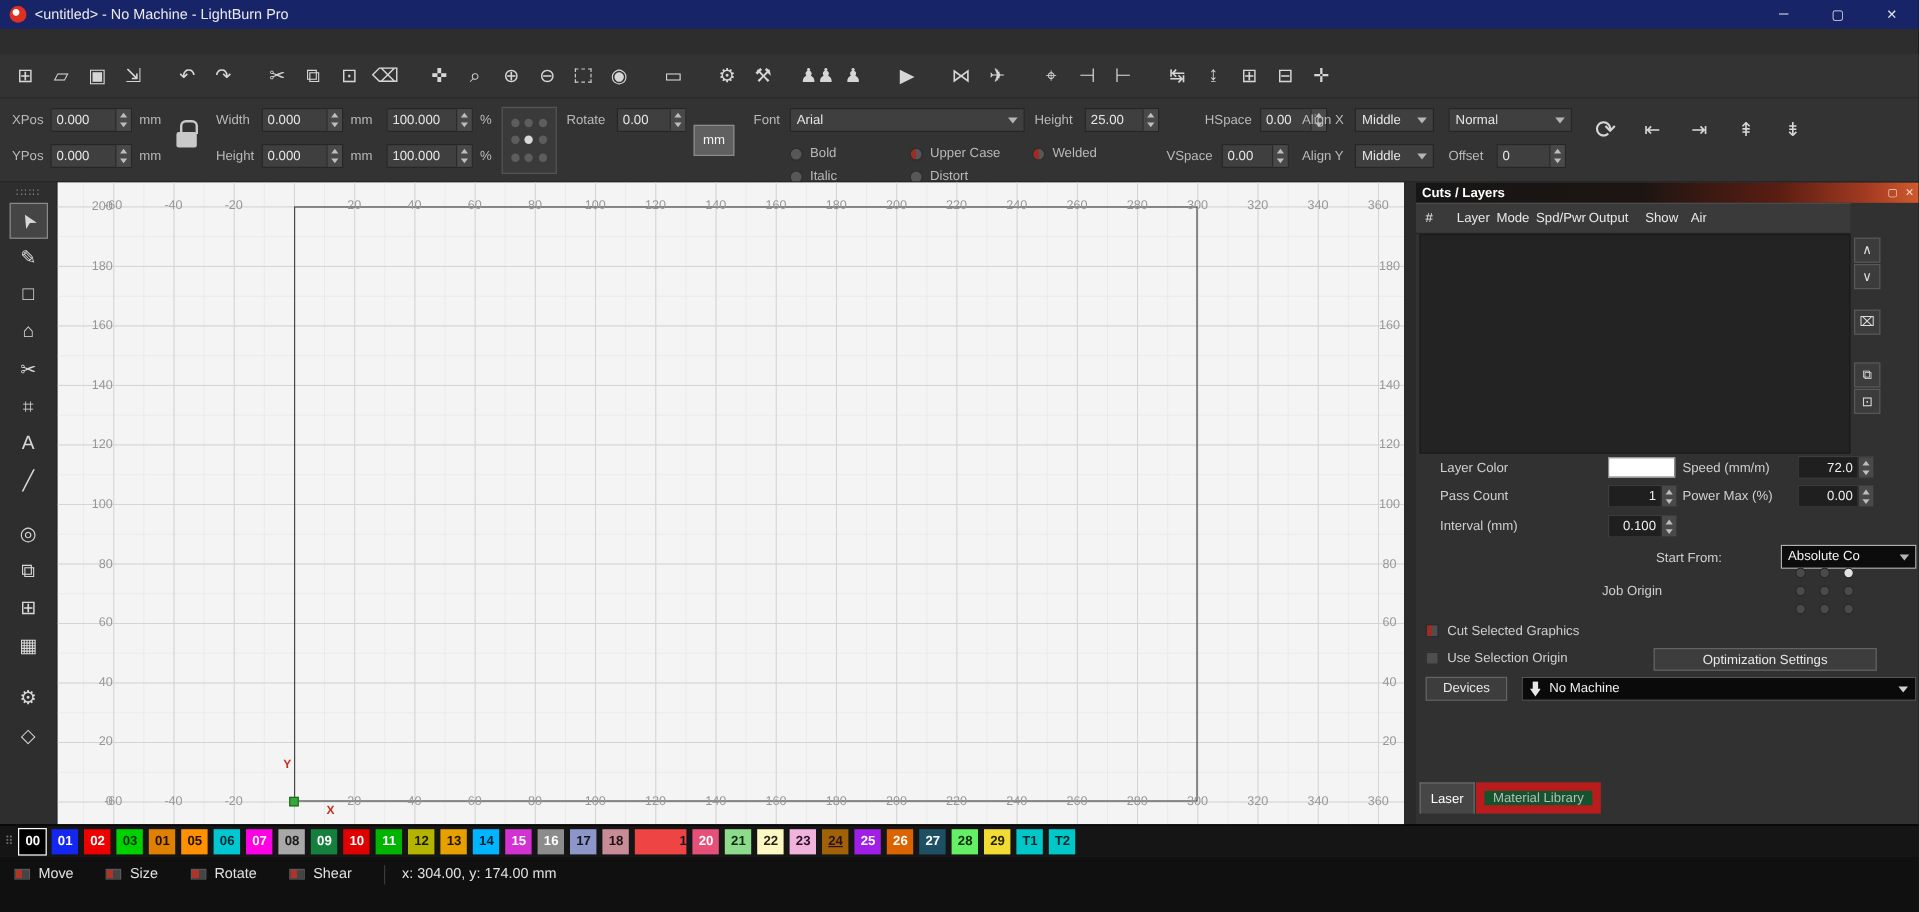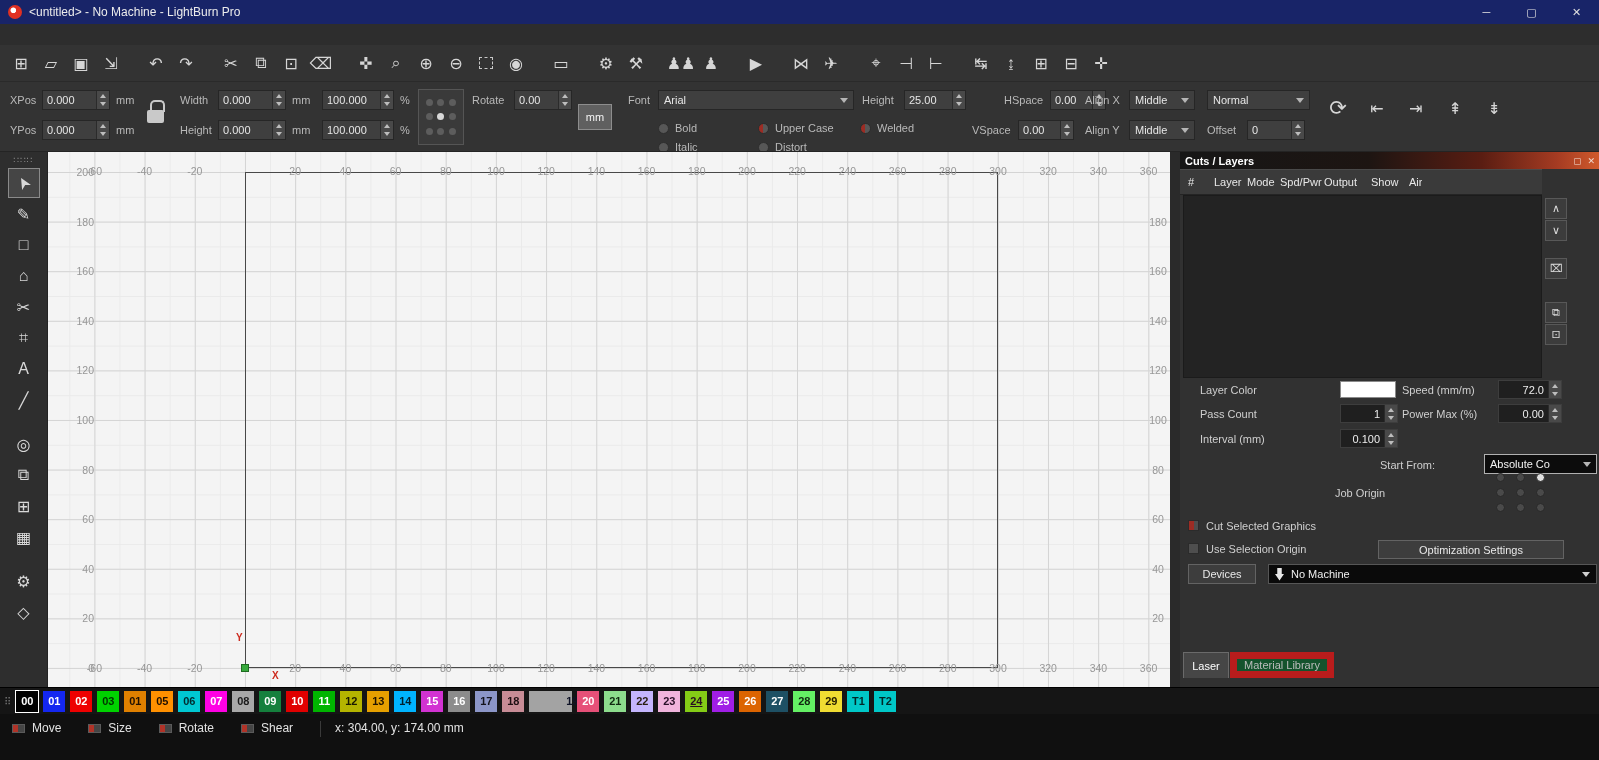--- a/index.html
+++ b/index.html
@@ -654,26 +654,26 @@
       <div class="pitem" style="background: #15803d; color: rgb(255, 255, 255);">09</div>
       <div class="pitem" style="background: rgb(224, 0, 0); color: rgb(255, 255, 255);">10</div>
       <div class="pitem" style="background: rgb(0, 180, 0); color: rgb(255, 255, 255);">11</div>
       <div class="pitem" style="background: rgb(180, 180, 0); color: rgb(26, 26, 0);">12</div>
       <div class="pitem" style="background: rgb(230, 160, 0); color: rgb(32, 20, 0);">13</div>
       <div class="pitem" style="background: rgb(0, 180, 255); color: rgb(0, 32, 45);">14</div>
       <div class="pitem" style="background: rgb(210, 50, 210); color: rgb(255, 255, 255);">15</div>
       <div class="pitem" style="background: rgb(140, 140, 140); color: rgb(255, 255, 255);">16</div>
       <div class="pitem" style="background: rgb(140, 150, 200); color: rgb(20, 20, 30);">17</div>
       <div class="pitem" style="background: rgb(200, 140, 150); color: rgb(32, 16, 20);">18</div>
-      <div class="pitem" style="background: #a3a3a3; color: rgb(16, 20, 40); padding-left: 43px;">19</div>
+      <div class="pitem" style="background: #ef4444; color: rgb(16, 20, 40); padding-left: 43px;">19</div>
       <div class="pitem" style="background: rgb(230, 80, 120); color: rgb(255, 255, 255);">20</div>
       <div class="pitem" style="background: rgb(140, 220, 140); color: rgb(16, 40, 16);">21</div>
-      <div class="pitem" style="background: #c4b5fd; color: rgb(40, 30, 16);">22</div>
+      <div class="pitem" style="background: #fef9c3; color: rgb(40, 30, 16);">22</div>
       <div class="pitem" style="background: rgb(240, 180, 220); color: rgb(40, 16, 40);">23</div>
-      <div class="pitem" style="background: #84cc16; color: rgb(40, 16, 32); text-decoration: underline;">24</div>
+      <div class="pitem" style="background: #a16207; color: rgb(40, 16, 32); text-decoration: underline;">24</div>
       <div class="pitem" style="background: rgb(160, 30, 230); color: rgb(255, 255, 255);">25</div>
       <div class="pitem" style="background: rgb(220, 100, 0); color: rgb(255, 255, 255);">26</div>
       <div class="pitem" style="background: rgb(30, 80, 100); color: rgb(255, 255, 255);">27</div>
       <div class="pitem" style="background: rgb(100, 240, 100); color: rgb(16, 40, 16);">28</div>
       <div class="pitem" style="background: rgb(240, 220, 50); color: rgb(40, 32, 0);">29</div>
       <div class="pitem" style="background: rgb(0, 200, 200); color: rgb(0, 40, 40);">T1</div>
       <div class="pitem" style="background: rgb(0, 200, 200); color: rgb(0, 40, 40);">T2</div>
     </div>
 
   <div class="statusbar">

